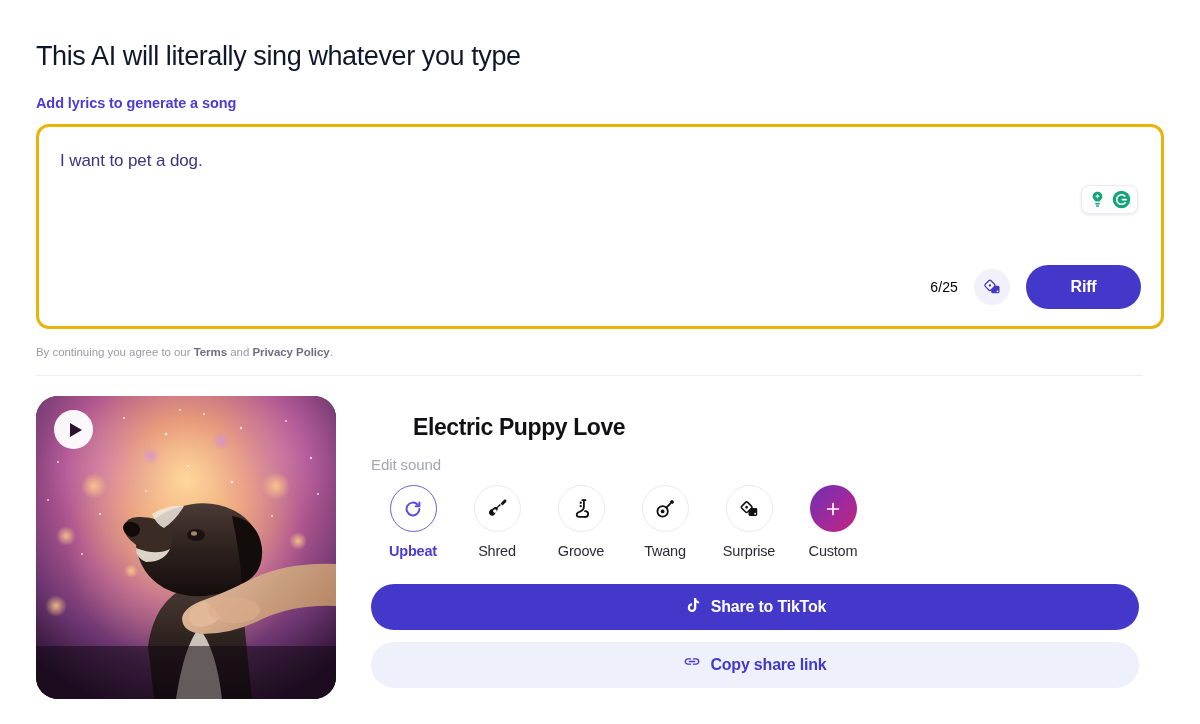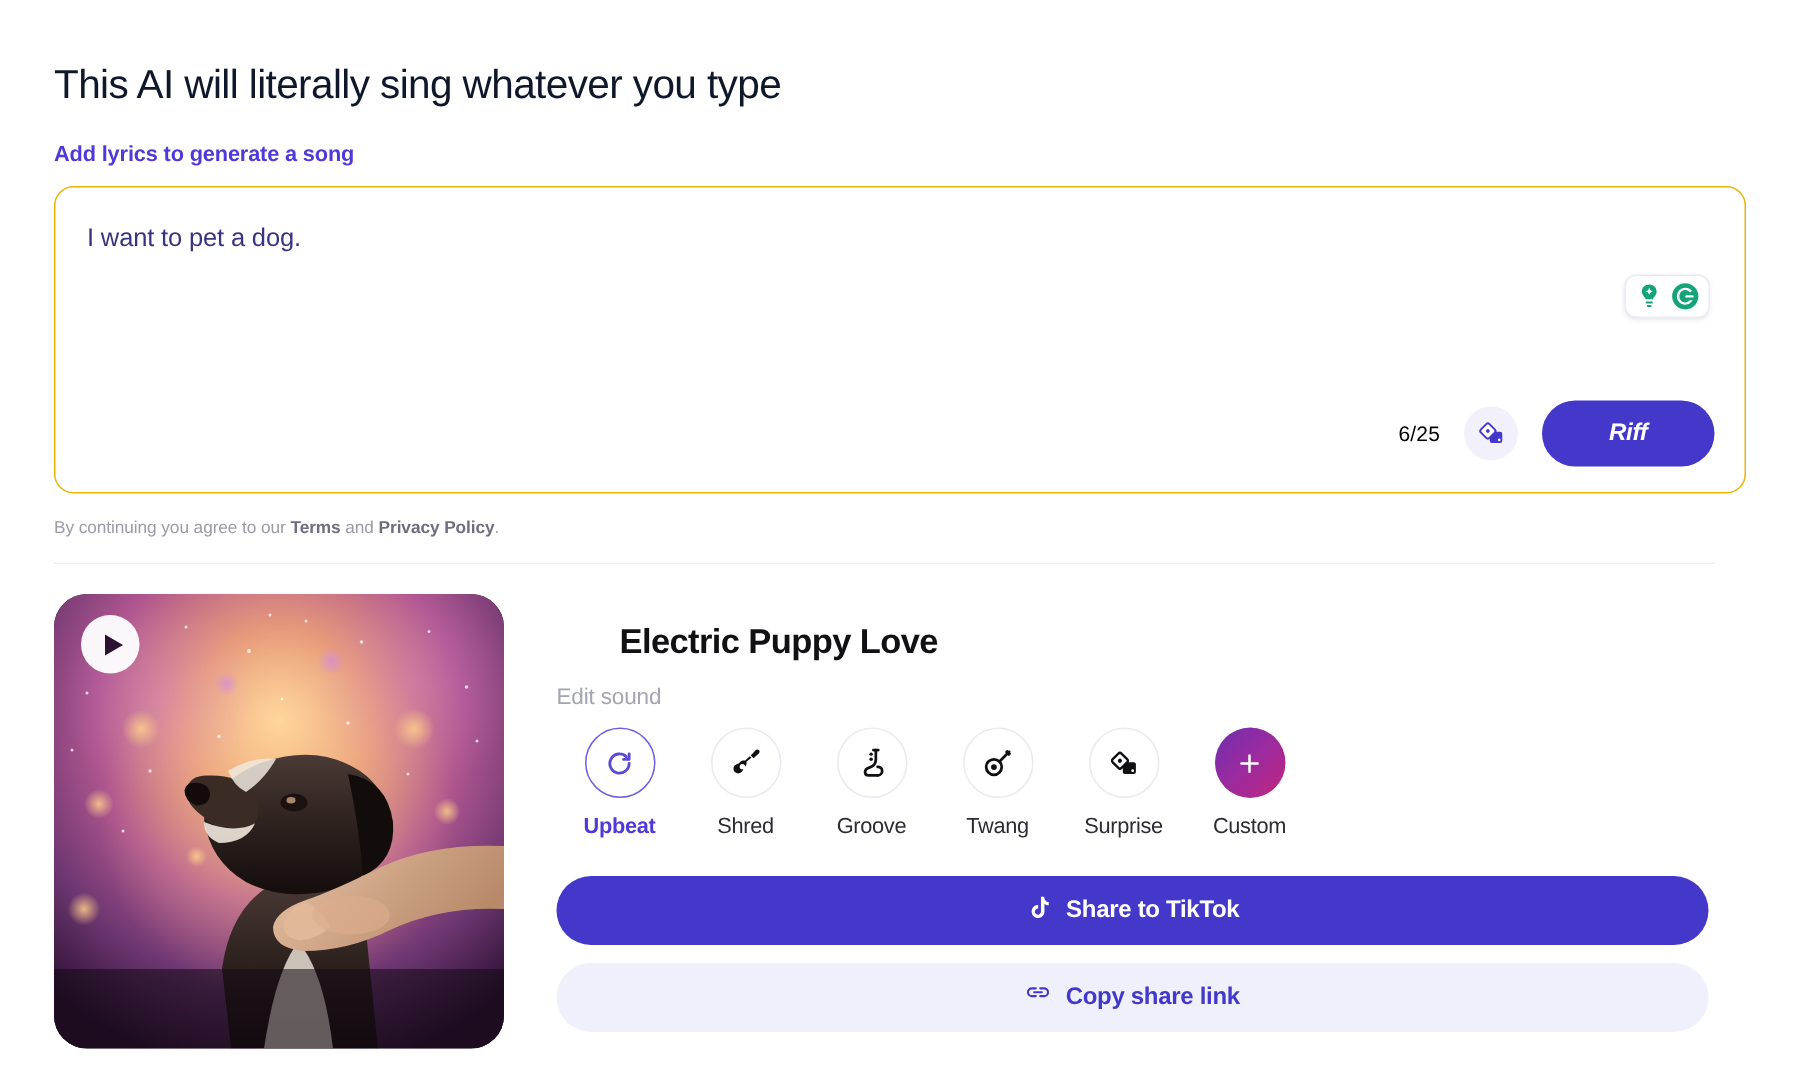--- a/index.html
+++ b/index.html
@@ -36,21 +36,21 @@
     color: #4f39d8;
     margin-top: 23px;
     letter-spacing: -0.1px;
   }
 
   
   .lyrics-box {
     position: relative;
     margin-top: 13px;
     height: 205px;
-    border: 1px solid #eab308;
+    border: 3px solid #eab308;
     border-radius: 13px;
     background: #ffffff;
   }
 
   .lyrics-text {
     position: absolute;
     left: 21px;
     top: 24px;
     font-size: 17px;
     color: #3a3480;
@@ -105,21 +105,20 @@
     height: 44px;
     border-radius: 22px;
     background: #4338ca;
     border: none;
     color: #ffffff;
     font-size: 16px;
     font-weight: 700;
     font-family: "Liberation Sans", sans-serif;
     cursor: pointer;
     letter-spacing: -0.2px;
-    font-style: italic;
   }
 
   
   .terms {
     margin-top: 17px;
     font-size: 11.5px;
     color: #9a9aa8;
     letter-spacing: -0.05px;
   }
   .terms b { color: #6e6e80; font-weight: 700; }

